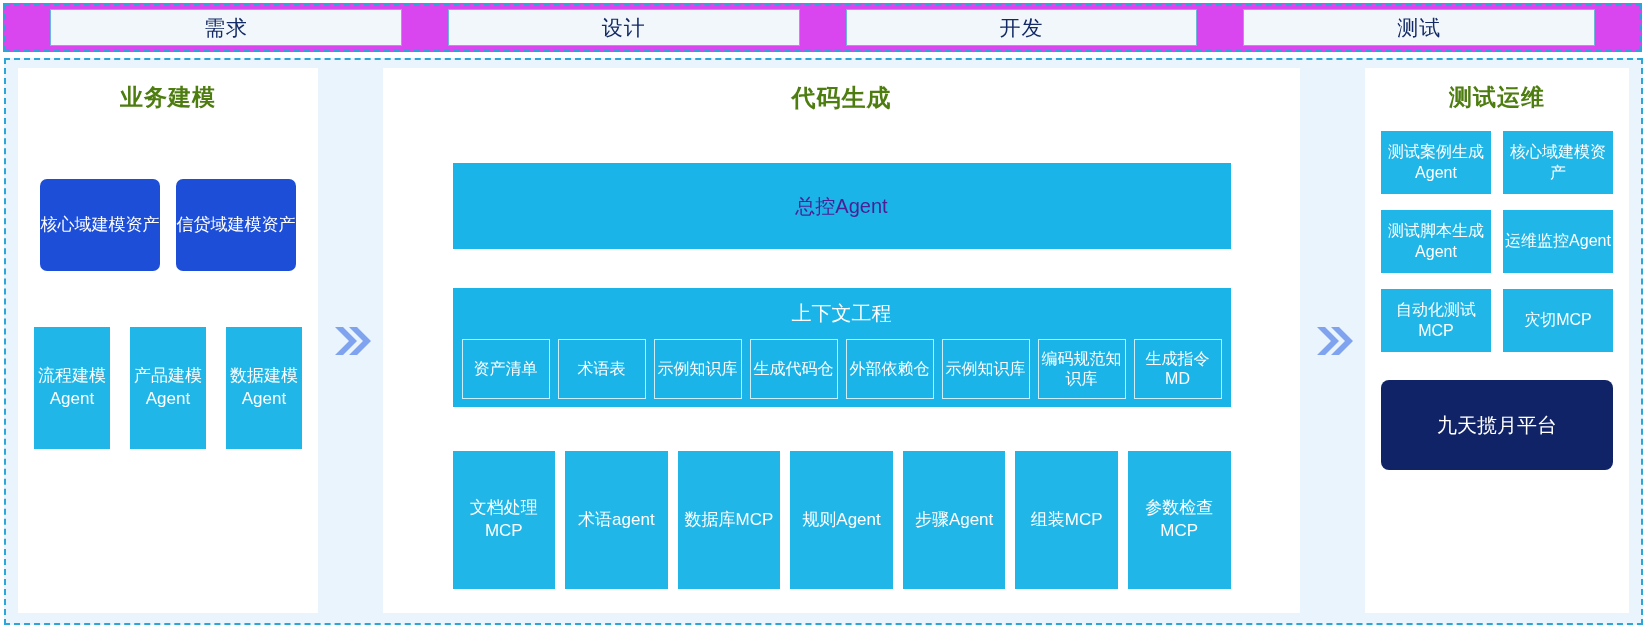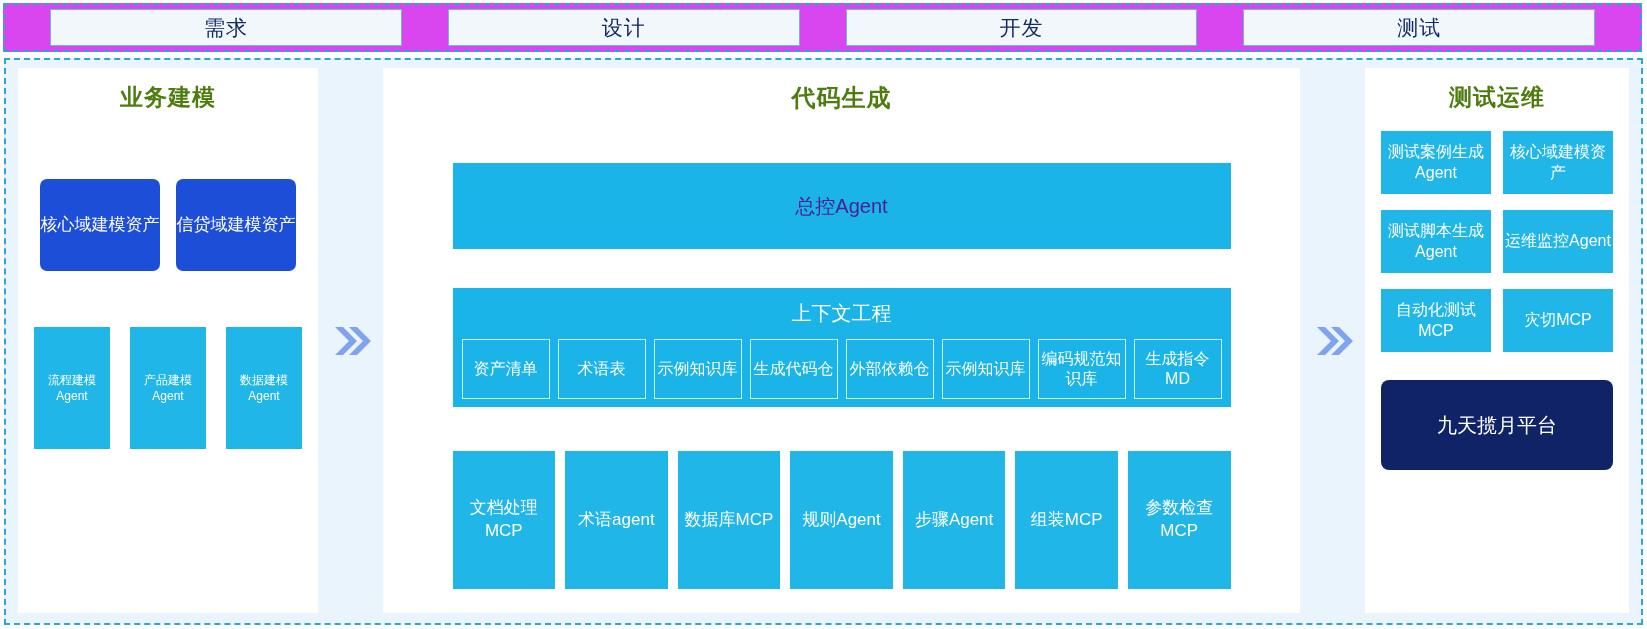--- a/index.html
+++ b/index.html
@@ -86,21 +86,21 @@
     display: flex; align-items: center; justify-content: center;
     text-align: center;
   }
   .left-agents {
     display: flex; gap: 20px; margin-top: 56px;
   }
   .agent-tall {
     width: 76px; height: 122px;
     background: #21b6e8;
     color: #ffffff;
-    font-size: 12px;
+    font-size: 17px;
     line-height: 1.35;
     display: flex; align-items: center; justify-content: center;
     text-align: center;
   }
 
   
   .ctrl-bar {
     width: 778px; height: 86px;
     background: #1ab4e9;
     margin-top: 21px;

